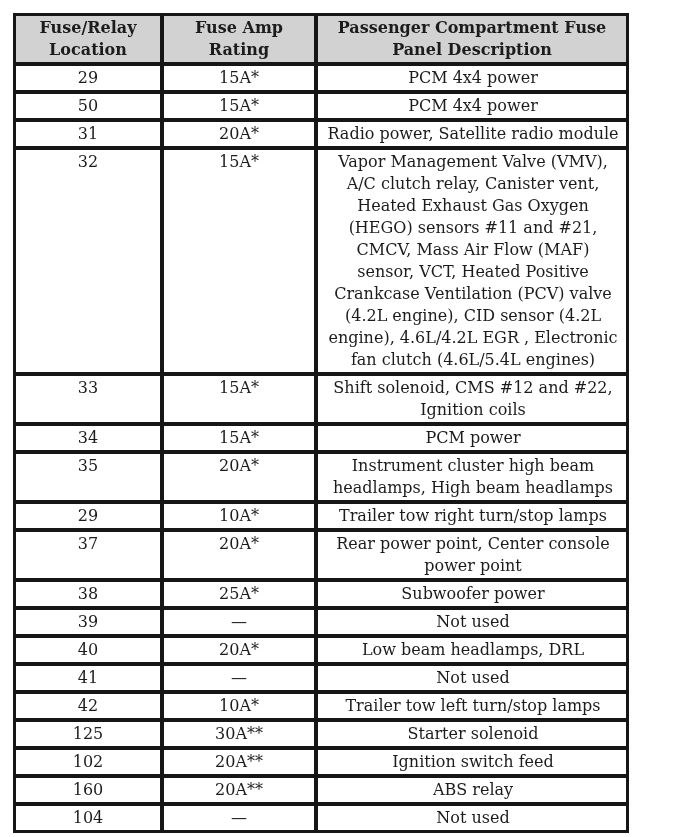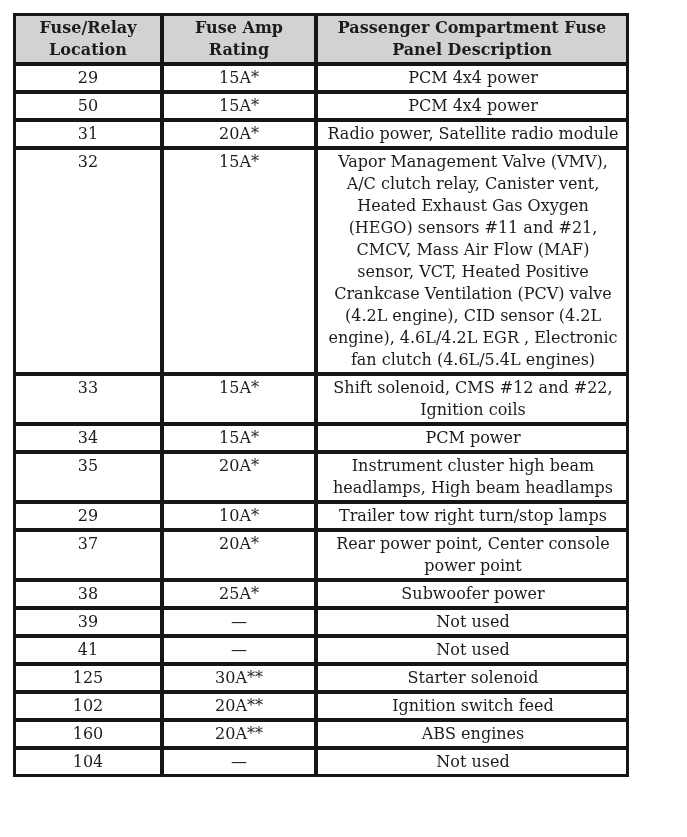--- a/index.html
+++ b/index.html
@@ -118,38 +118,48 @@
           <td class="cell-center">38</td>
           <td class="cell-center">25A*</td>
           <td class="cell-desc">Subwoofer power</td>
         </tr>
         <tr>
           <td class="cell-center">39</td>
           <td class="cell-center">—</td>
           <td class="cell-desc">Not used</td>
         </tr>
         <tr>
+          <td class="cell-center">40</td>
+          <td class="cell-center">20A*</td>
+          <td class="cell-desc">Low beam headlamps, DRL</td>
+        </tr>
+        <tr>
           <td class="cell-center">41</td>
           <td class="cell-center">—</td>
           <td class="cell-desc">Not used</td>
+        </tr>
+        <tr>
+          <td class="cell-center">42</td>
+          <td class="cell-center">10A*</td>
+          <td class="cell-desc">Trailer tow left turn/stop lamps</td>
         </tr>
         <tr>
           <td class="cell-center">125</td>
           <td class="cell-center">30A**</td>
           <td class="cell-desc">Starter solenoid</td>
         </tr>
         <tr>
           <td class="cell-center">102</td>
           <td class="cell-center">20A**</td>
           <td class="cell-desc">Ignition switch feed</td>
         </tr>
         <tr>
           <td class="cell-center">160</td>
           <td class="cell-center">20A**</td>
-          <td class="cell-desc">ABS engines</td>
+          <td class="cell-desc">ABS relay</td>
         </tr>
         <tr>
           <td class="cell-center">104</td>
           <td class="cell-center">—</td>
           <td class="cell-desc">Not used</td>
         </tr>
       </tbody>
   </table>
 </div>
 

